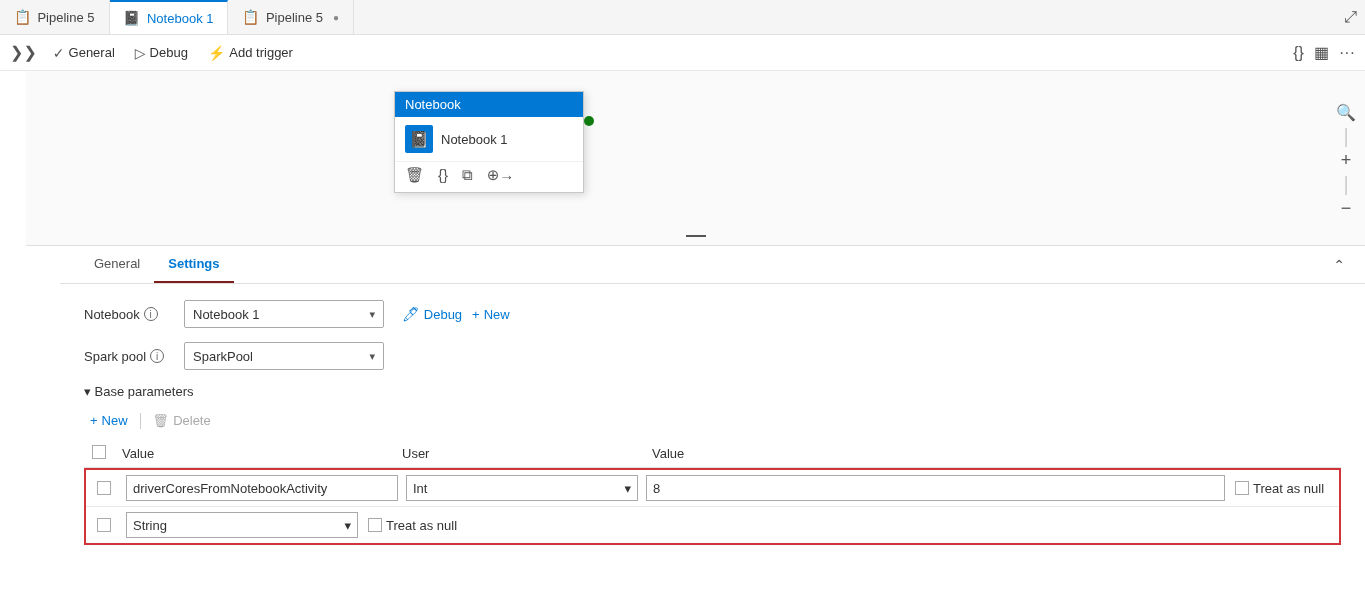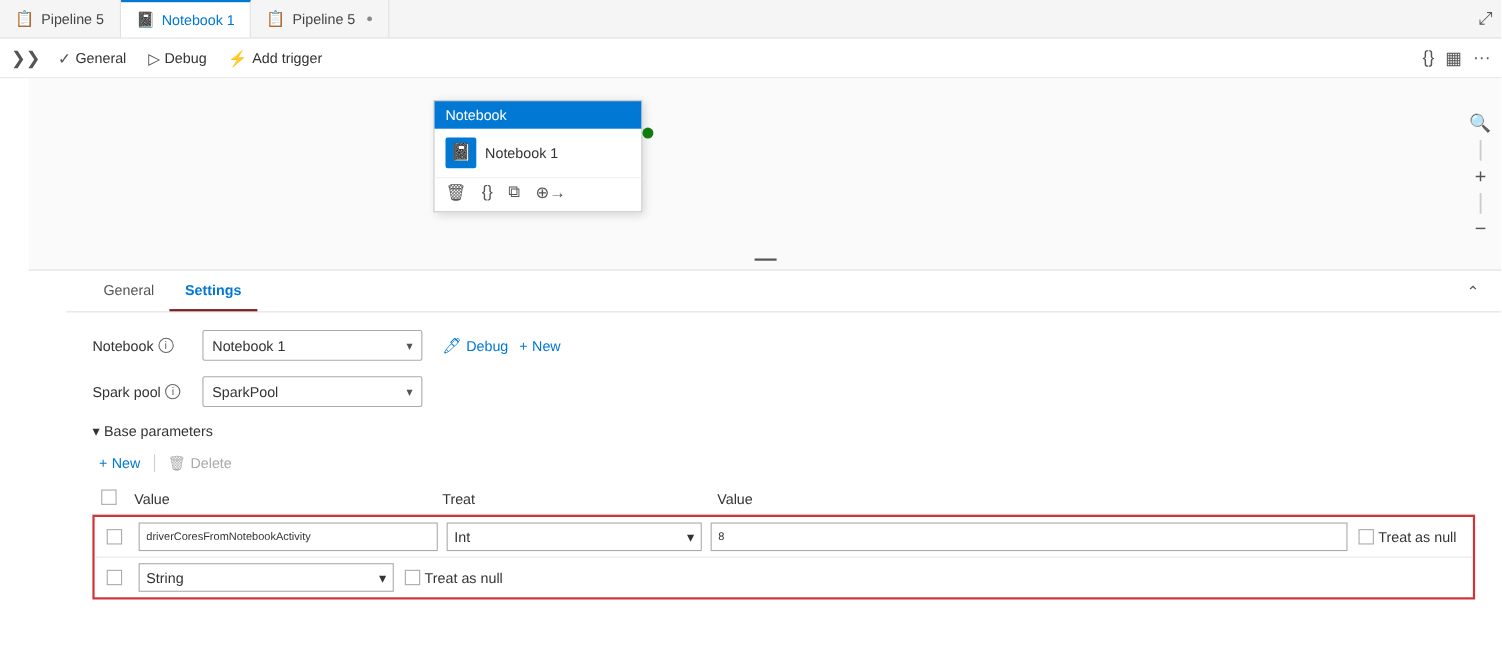--- a/index.html
+++ b/index.html
@@ -309,21 +309,21 @@
     }
     .th-checkbox { width: 30px; }
     .th-name { width: 280px; }
     .th-type { width: 250px; }
 
     .text-input {
       width: 100%;
       height: 26px;
       border: 1px solid #aaa;
       padding: 0 6px;
-      font-size: 10px;
+      font-size: 13px;
       color: #333;
       background: #fff;
     }
     .select-input {
       width: 100%;
       height: 26px;
       border: 1px solid #aaa;
       padding: 0 6px;
       font-size: 13px;
       color: #333;
@@ -505,21 +505,21 @@
       <table class="params-table">
         <thead>
           <tr>
             <th class="th-checkbox">
               <span class="checkbox"></span>
             </th>
             <th class="th-name">
               <span>Value</span>
             </th>
             <th class="th-type">
-              <span>Treat</span>
+              <span>User</span>
             </th>
             <th>
               <span>Value</span>
             </th>
           </tr>
         </thead>
       </table>
 
       <div style="border: 2px solid #d13438; margin-top: 0;">
 

